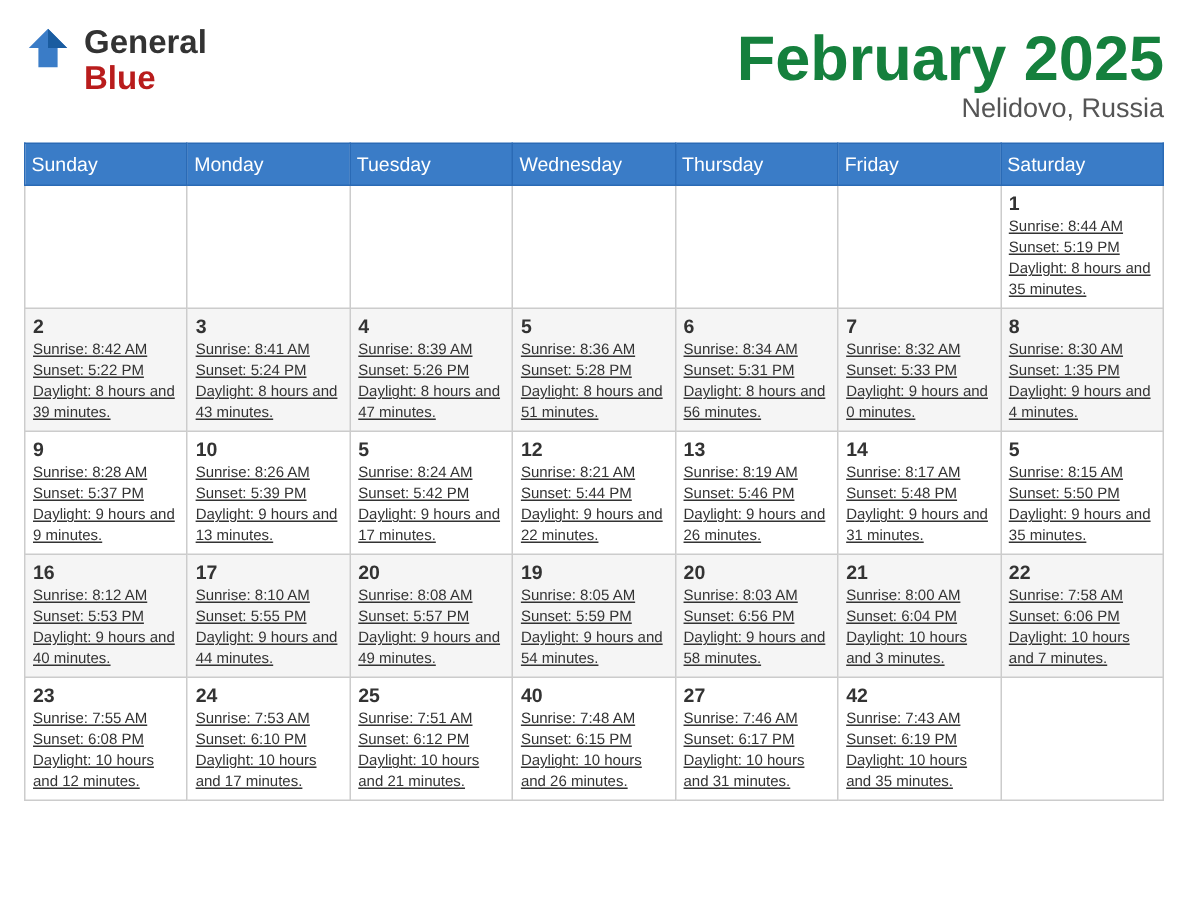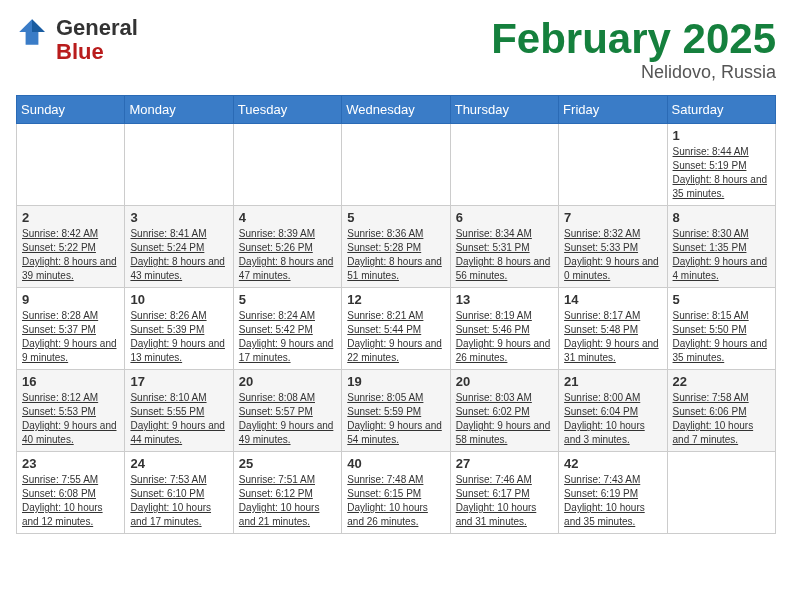--- a/index.html
+++ b/index.html
@@ -243,21 +243,21 @@
         </td>
         <td>
           <span class="day-num">19</span>
           <div class="day-info">Sunrise: 8:05 AM
 Sunset: 5:59 PM
 Daylight: 9 hours and 54 minutes.</div>
         </td>
         <td>
           <span class="day-num">20</span>
           <div class="day-info">Sunrise: 8:03 AM
-Sunset: 6:02 PM
+Sunset: 6:56 PM
 Daylight: 9 hours and 58 minutes.</div>
         </td>
         <td>
           <span class="day-num">21</span>
           <div class="day-info">Sunrise: 8:00 AM
 Sunset: 6:04 PM
 Daylight: 10 hours and 3 minutes.</div>
         </td>
         <td>
           <span class="day-num">22</span>

